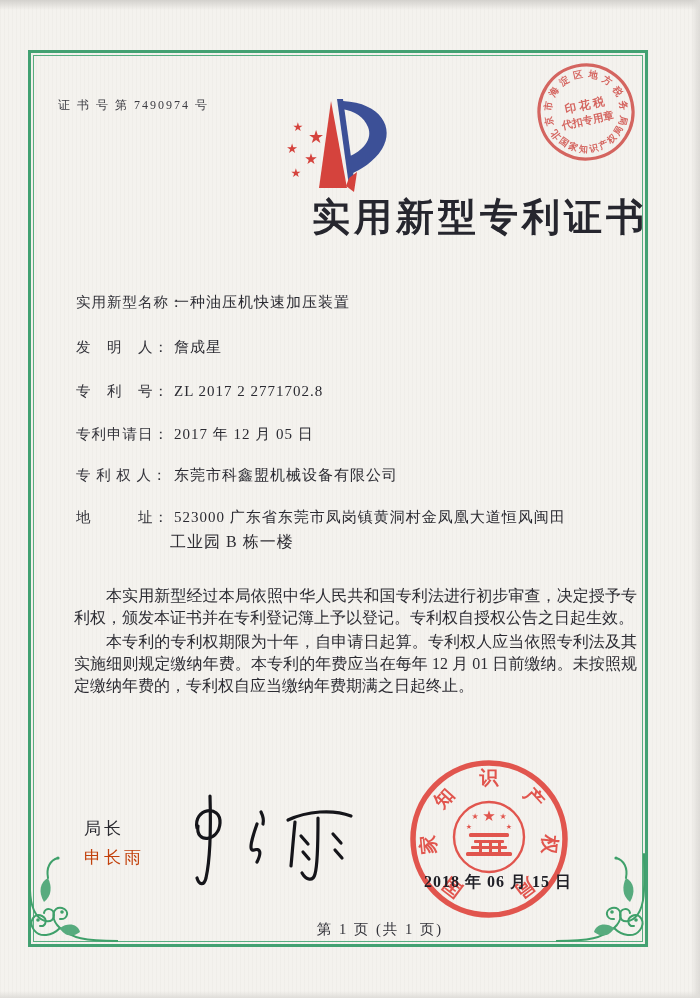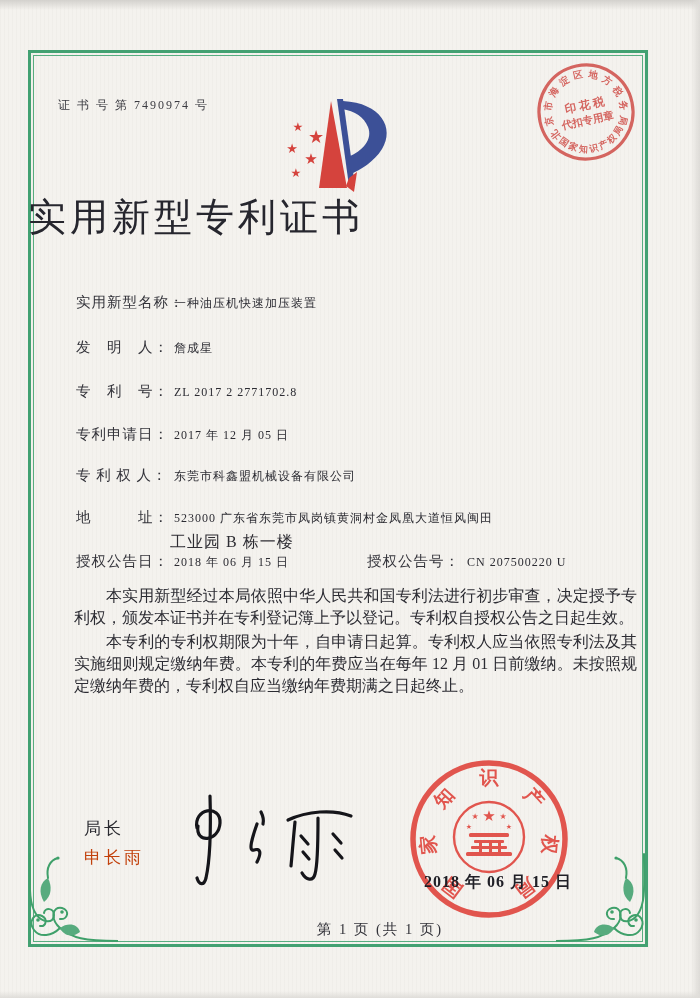--- a/index.html
+++ b/index.html
@@ -17,25 +17,25 @@
   
   .frame{position:absolute;left:28px;top:50px;width:620px;height:897px;z-index:2;
          box-sizing:border-box;border:3px solid #43a172;}
   .frame-inner{position:absolute;left:2px;top:2px;right:2px;bottom:2px;border:1px solid #58ad80;}
   .corner-flourish{position:absolute;z-index:3;width:104px;height:116px;}
   .corner-bl{left:14px;top:842px;}
   .corner-br{left:556px;top:842px;transform:scaleX(-1);}
   
   .abs{position:absolute;z-index:4;}
   .cert-number{left:58px;top:97px;font-size:12px;letter-spacing:2px;color:#3a3a40;}
-  .title{left:28px;width:620px;top:192px;text-align:left;font-size:38px;font-weight:normal;
+  .title{left:28px;width:620px;top:192px;text-align:right;font-size:38px;font-weight:bold;
          letter-spacing:4px;color:#26262e;}
   .field-row{left:76px;font-size:16px;white-space:nowrap;}
   .flabel{display:inline-block;width:94px;font-size:14.5px;letter-spacing:1px;color:#33333a;}
-  .fvalue{font-size:12px;letter-spacing:1px;color:#2b2b32;}
+  .fvalue{font-size:15px;letter-spacing:1px;color:#2b2b32;}
   .addr2{left:170px;font-size:16px;letter-spacing:1px;}
   .grant-no{position:absolute;left:291px;top:0;white-space:nowrap;}
   .grant-no .flabel{width:96px;}
   .paragraphs{left:72px;top:583px;width:567px;font-size:16px;line-height:22px;
               text-align:justify;color:#2c2c33;}
   .paragraphs p{margin:2px;text-indent:2em;}
   .director-title{left:84px;top:817px;font-size:17px;letter-spacing:3px;color:#2a2a30;}
   .director-name{left:84px;top:846px;font-size:17px;letter-spacing:3px;color:#c2410c;}
   .signature-svg{left:175px;top:790px;width:190px;height:102px;z-index:5;}
   .seal-svg{left:405px;top:755px;width:168px;height:168px;z-index:5;opacity:.93;}
@@ -144,28 +144,20 @@
   </div>
   <div class="abs field-row" style="top:466px">
     <span class="flabel">专 利 权 人：</span>
     <span class="fvalue">东莞市科鑫盟机械设备有限公司</span>
   </div>
   <div class="abs field-row" style="top:508px">
     <span class="flabel">地　　　址：</span>
     <span class="fvalue">523000 广东省东莞市凤岗镇黄洞村金凤凰大道恒风闽田</span>
   </div>
   <div class="abs addr2" style="top:532px">工业园 B 栋一楼</div>
-  <div class="abs field-row" style="top:552px">
-    <span class="flabel">授权公告日：</span>
-    <span class="fvalue">2018 年 06 月 15 日</span>
-    <span class="grant-no">
-      <span class="flabel">授权公告号：</span>
-      <span class="fvalue">CN 207500220 U</span>
-    </span>
-  </div>
 
   <div class="abs paragraphs">
     <p>本实用新型经过本局依照中华人民共和国专利法进行初步审查，决定授予专利权，颁发本证书并在专利登记簿上予以登记。专利权自授权公告之日起生效。</p>
     <p>本专利的专利权期限为十年，自申请日起算。专利权人应当依照专利法及其实施细则规定缴纳年费。本专利的年费应当在每年 12 月 01 日前缴纳。未按照规定缴纳年费的，专利权自应当缴纳年费期满之日起终止。</p>
   </div>
 
   <div class="abs director-title">局长</div>
   <div class="abs director-name">申长雨</div>
   <svg class="abs signature-svg" viewBox="0 0 190 102" fill="none" stroke="#15151a" stroke-width="3.2" stroke-linecap="round">
     <path d="M22,38 C18,18 46,14 45,33 C44,52 20,54 23,36"></path>

